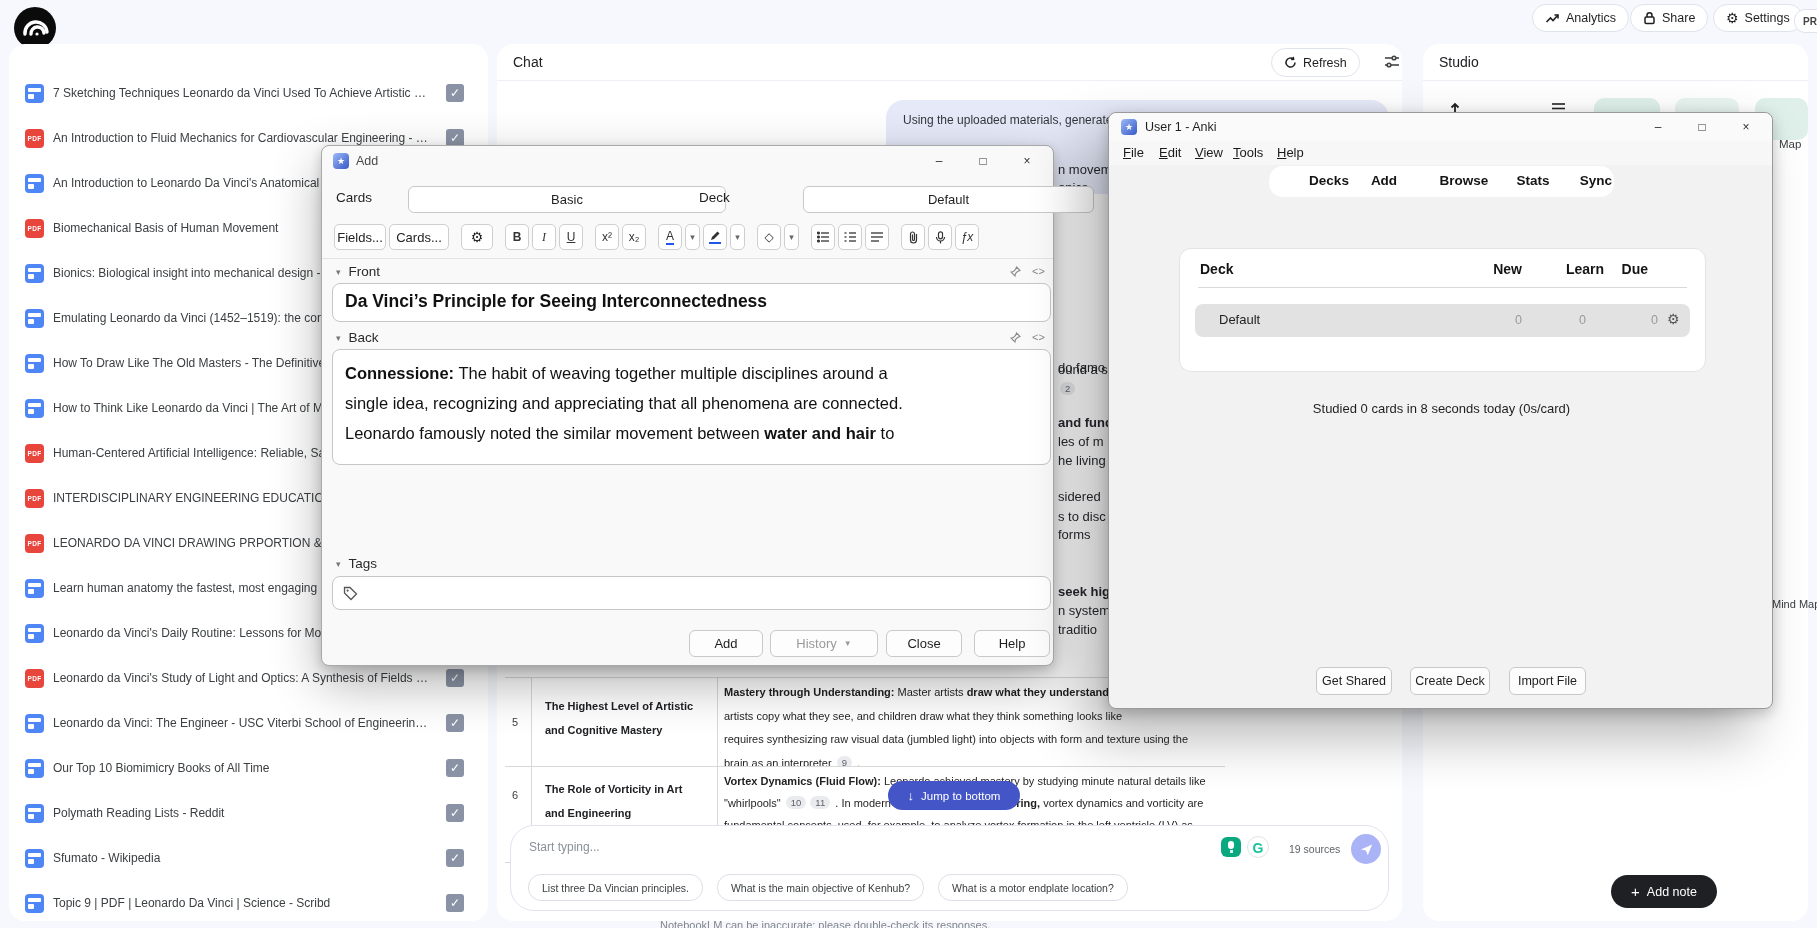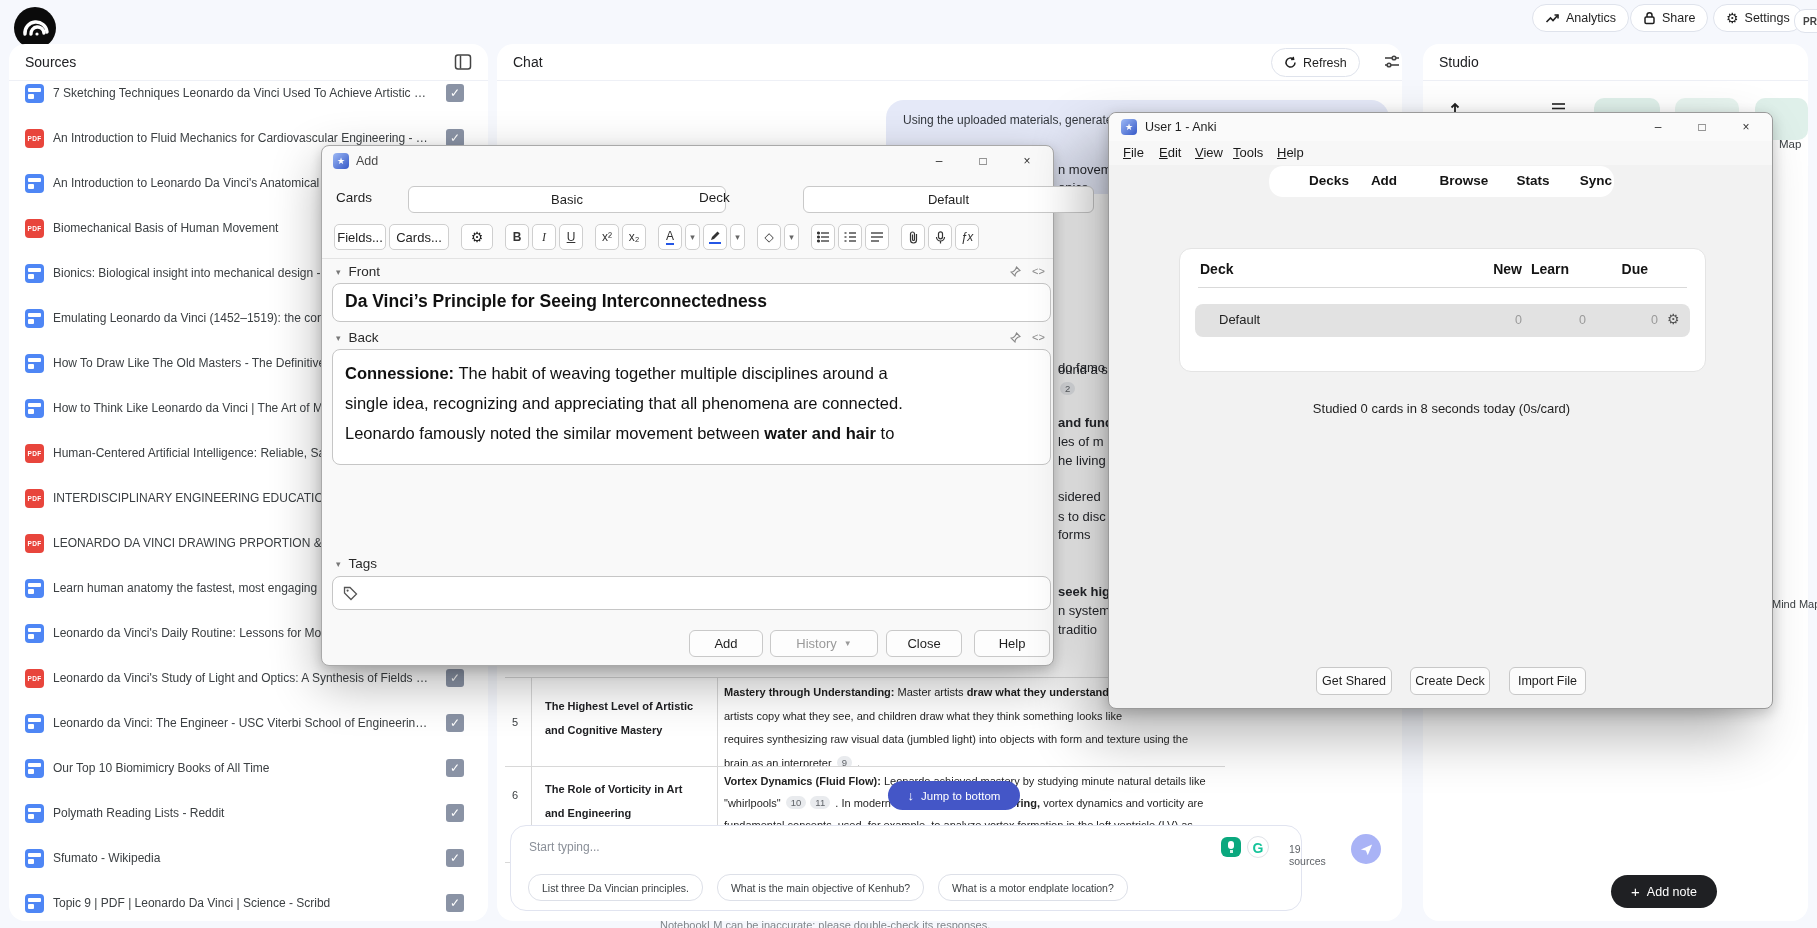--- a/index.html
+++ b/index.html
@@ -56,21 +56,21 @@
   .tdesc .line{height:23.5px;line-height:23.5px;white-space:nowrap;}
   .trow.r6 .tdesc .line{height:22px;line-height:22px;}
   .tdesc .b{font-weight:bold;}
   .trow.r5{height:88px;}
   .trow.r6{height:95px;}
 
   .jump{left:391px;top:737px;width:132px;height:29px;border-radius:15px;background:#4456c7;color:#fff;
     display:flex;align-items:center;justify-content:center;gap:7px;font-size:11.5px;z-index:3;}
   .jump .ar{font-size:13px;font-weight:bold;}
 
-  .inputbox{left:13px;top:781px;width:792px;height:86px;border:1.5px solid #e1e4f0;border-radius:16px;
+  .inputbox{left:13px;top:781px;width:879px;height:86px;border:1.5px solid #e1e4f0;border-radius:24px;
     background:#fff;box-sizing:border-box;z-index:2;}
   .placeholder{position:absolute;left:18px;top:14px;font-size:12px;color:#8a8f98;}
   .gicon1{position:absolute;left:710px;top:11px;width:20px;height:20px;border-radius:6px;background:#0aa87e;}
   .gicon1::before{content:"";position:absolute;left:7px;top:4px;width:6px;height:8px;background:#fff;border-radius:3px;}
   .gicon1::after{content:"";position:absolute;left:8.5px;top:13px;width:3px;height:3px;background:#d6f3e9;}
   .gicon2{position:absolute;left:736px;top:10px;width:22px;height:22px;border-radius:50%;background:#fff;
     border:1px solid #e0e3e8;color:#15c39a;font-weight:bold;font-size:14px;text-align:center;line-height:22px;box-sizing:border-box;}
   .srccount{position:absolute;left:778px;top:17px;font-size:10.5px;color:#5f6368;}
   .send{position:absolute;left:840px;top:8px;width:30px;height:30px;border-radius:50%;background:#a9b3f6;
     display:flex;align-items:center;justify-content:center;}
@@ -172,29 +172,20 @@
   </div>
   <div class="abs toppill" style="left:1713px;top:4px;">
     <span style="font-size:14px;">⚙</span>
     <span>Settings</span>
   </div>
   <div class="abs propill">
       <span>PRO</span>
     </div>
 
   <div class="panel" id="sources-panel">
-    <div class="panel-head">
-      <div class="panel-title">Sources</div>
-      <div class="abs" style="right:16px;top:9px;">
-        <svg width="18" height="18" viewBox="0 0 18 18">
-            <rect x="1.5" y="2" width="15" height="14" rx="2.5" fill="none" stroke="#444" stroke-width="1.5"></rect>
-            <line x1="6.5" y1="2.5" x2="6.5" y2="15.5" stroke="#444" stroke-width="1.5"></line>
-          </svg>
-      </div>
-    </div>
     <div id="source-list">
         <div class="src-row" style="top: -10px;">
           <div class="src-ico web"></div>
           <span class="src-title">7 Sketching Techniques Leonardo da Vinci Used To Achieve Artistic Maste...</span>
           <div class="src-check">✓</div>
         </div>
         <div class="src-row" style="top: 35px;">
           <div class="src-ico pdf">
             <span class="pdf-t">PDF</span>
           </div>
@@ -585,21 +576,21 @@
         <span style="left: 60px;">Decks</span>
         <span style="left: 115px;">Add</span>
         <span style="left: 195px;">Browse</span>
         <span style="left: 264px;">Stats</span>
         <span style="left: 327px;">Sync</span>
       </div>
 
     <div class="deckcard">
       <div class="dh" style="left:20px;">Deck</div>
       <div class="dh dhr" style="left:292px;width:50px;">New</div>
-      <div class="dh dhr" style="left:340px;width:60px;text-align:center;">Learn</div>
+      <div class="dh dhr" style="left:364px;width:60px;">Learn</div>
       <div class="dh dhr" style="left:418px;width:50px;">Due</div>
       <div class="decksep"></div>
       <div class="deckrow">
         <div class="nm">Default</div>
         <div class="cnt" style="left:287px;">0</div>
         <div class="cnt" style="left:351px;">0</div>
         <div class="cnt" style="left:423px;">0</div>
         <div class="abs" style="left:472px;top:7px;font-size:14px;color:#555;">⚙</div>
       </div>
     </div>

